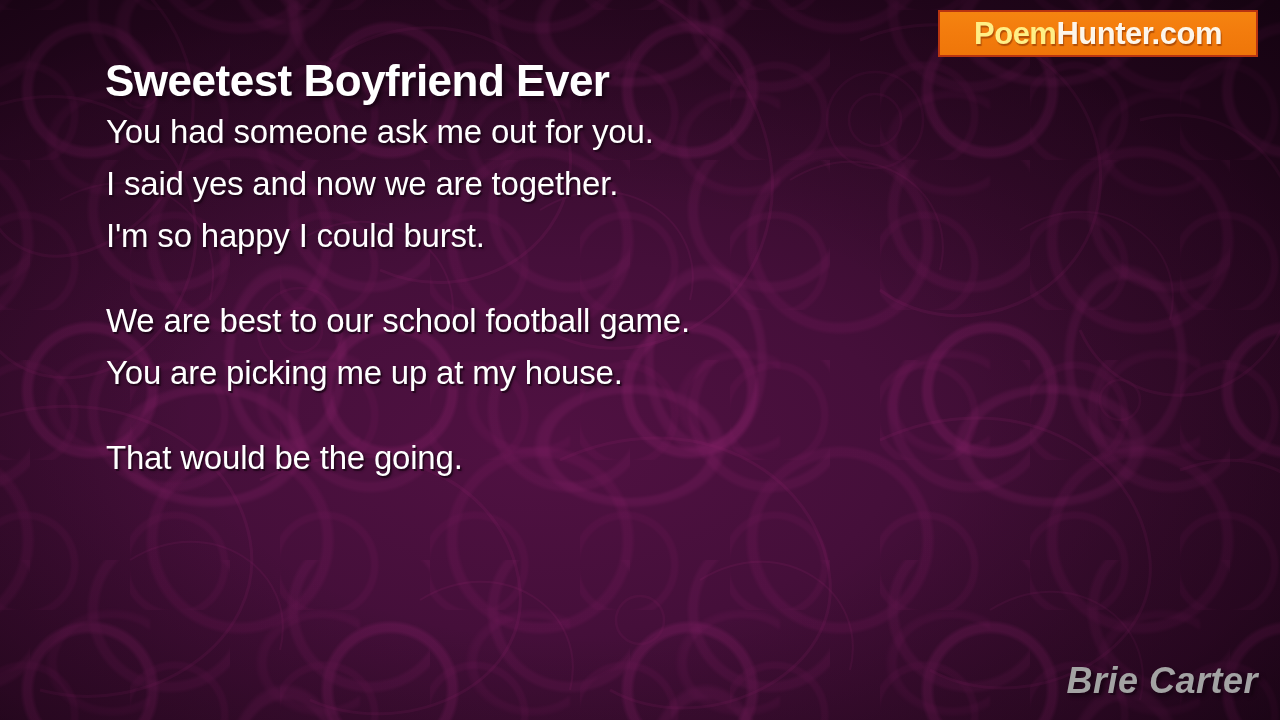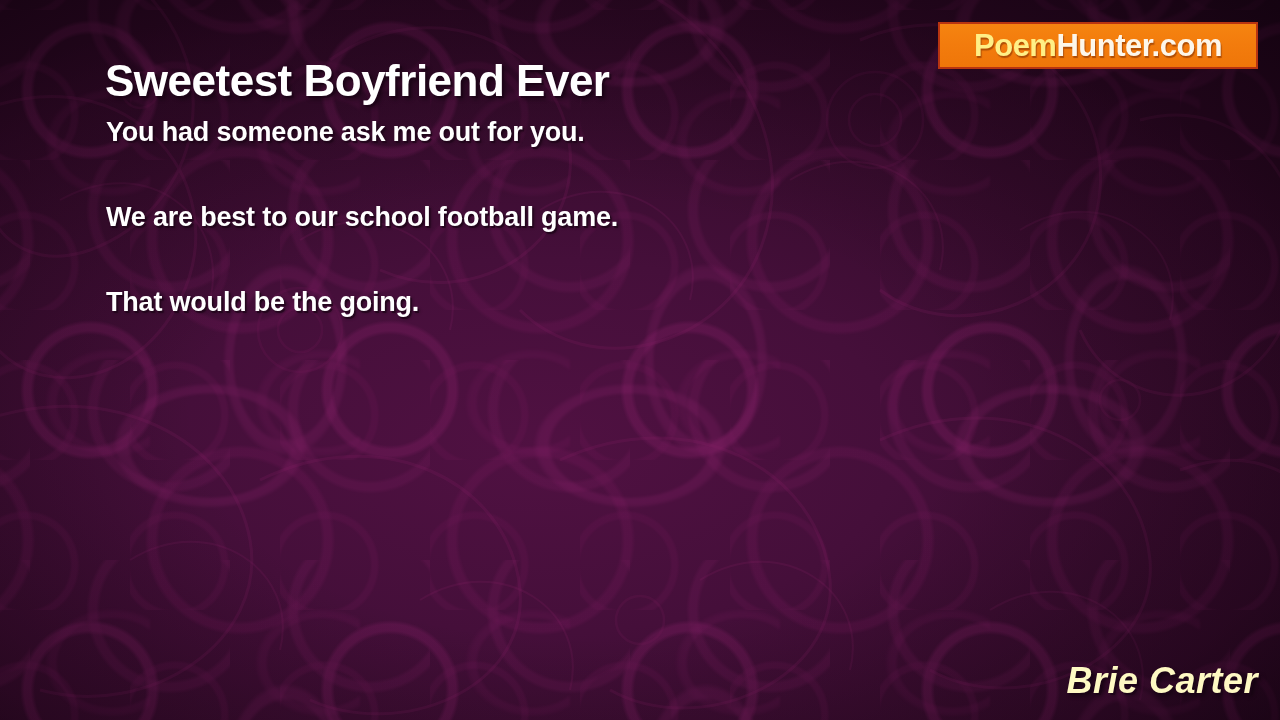--- a/index.html
+++ b/index.html
@@ -77,21 +77,21 @@
     font-weight: bold;
     color: #ffffff;
     letter-spacing: -0.5px;
     white-space: nowrap;
     text-shadow: 2px 2px 0 rgba(30,4,24,0.75), 3px 3px 4px rgba(0,0,0,0.45);
   }
 
   #brand-logo {
     position: absolute;
     left: 938px;
-    top: 22px;
+    top: 10px;
     width: 320px;
     height: 47px;
     box-sizing: border-box;
     background: linear-gradient(180deg, #f58410 0%, #f37c0d 45%, #ef7609 100%);
     border: 2px solid #b83410;
     display: flex;
     align-items: center;
     justify-content: center;
     overflow: hidden;
   }
@@ -107,37 +107,37 @@
 
   #poem-body {
     position: absolute;
     left: 106px;
     top: 106px;
     width: 1000px;
   }
   .stanza { margin: 0 0 33px 0; }
   .stanza:last-child { margin-bottom: 0; }
   .poem-line {
-    font-size: 27px;
-    font-weight: bold;
+    font-size: 33px;
+    font-weight: normal;
     color: #ffffff;
     line-height: 52px;
     letter-spacing: -0.2px;
     white-space: nowrap;
     text-shadow: 1.5px 1.5px 0 rgba(32,5,26,0.8), 2px 2px 3px rgba(0,0,0,0.4);
   }
 
   #poem-author {
     position: absolute;
     right: 22px;
     bottom: 18px;
     font-size: 36px;
     font-weight: bold;
     font-style: italic;
-    color: #fef9c3;
+    color: #a3a3a3;
     letter-spacing: 0.5px;
     white-space: nowrap;
     text-shadow: 2px 2px 0 rgba(28,4,22,0.8), 3px 3px 4px rgba(0,0,0,0.45);
   }
 </style>
 </head>
 <body>
 
 <div id="poem-card">
 
@@ -188,24 +188,27 @@
     <h1 id="poem-title">Sweetest Boyfriend Ever</h1>
 
     <div id="brand-logo">
       <span class="brand-text"><span class="brand-poem">Poem</span><span class="brand-hunter">Hunter.com</span></span>
     </div>
 
     <div id="poem-body">
 
       <div class="stanza">
         <div class="poem-line">You had someone ask me out for you.</div>
+        <div class="poem-line">I said yes and now we are together.</div>
+        <div class="poem-line">I'm so happy I could burst.</div>
       </div>
 
       <div class="stanza">
         <div class="poem-line">We are best to our school football game.</div>
+        <div class="poem-line">You are picking me up at my house.</div>
       </div>
 
       <div class="stanza">
         <div class="poem-line">That would be the going.</div>
       </div>
 
     </div>
 
     <div id="poem-author">Brie Carter</div>
 

